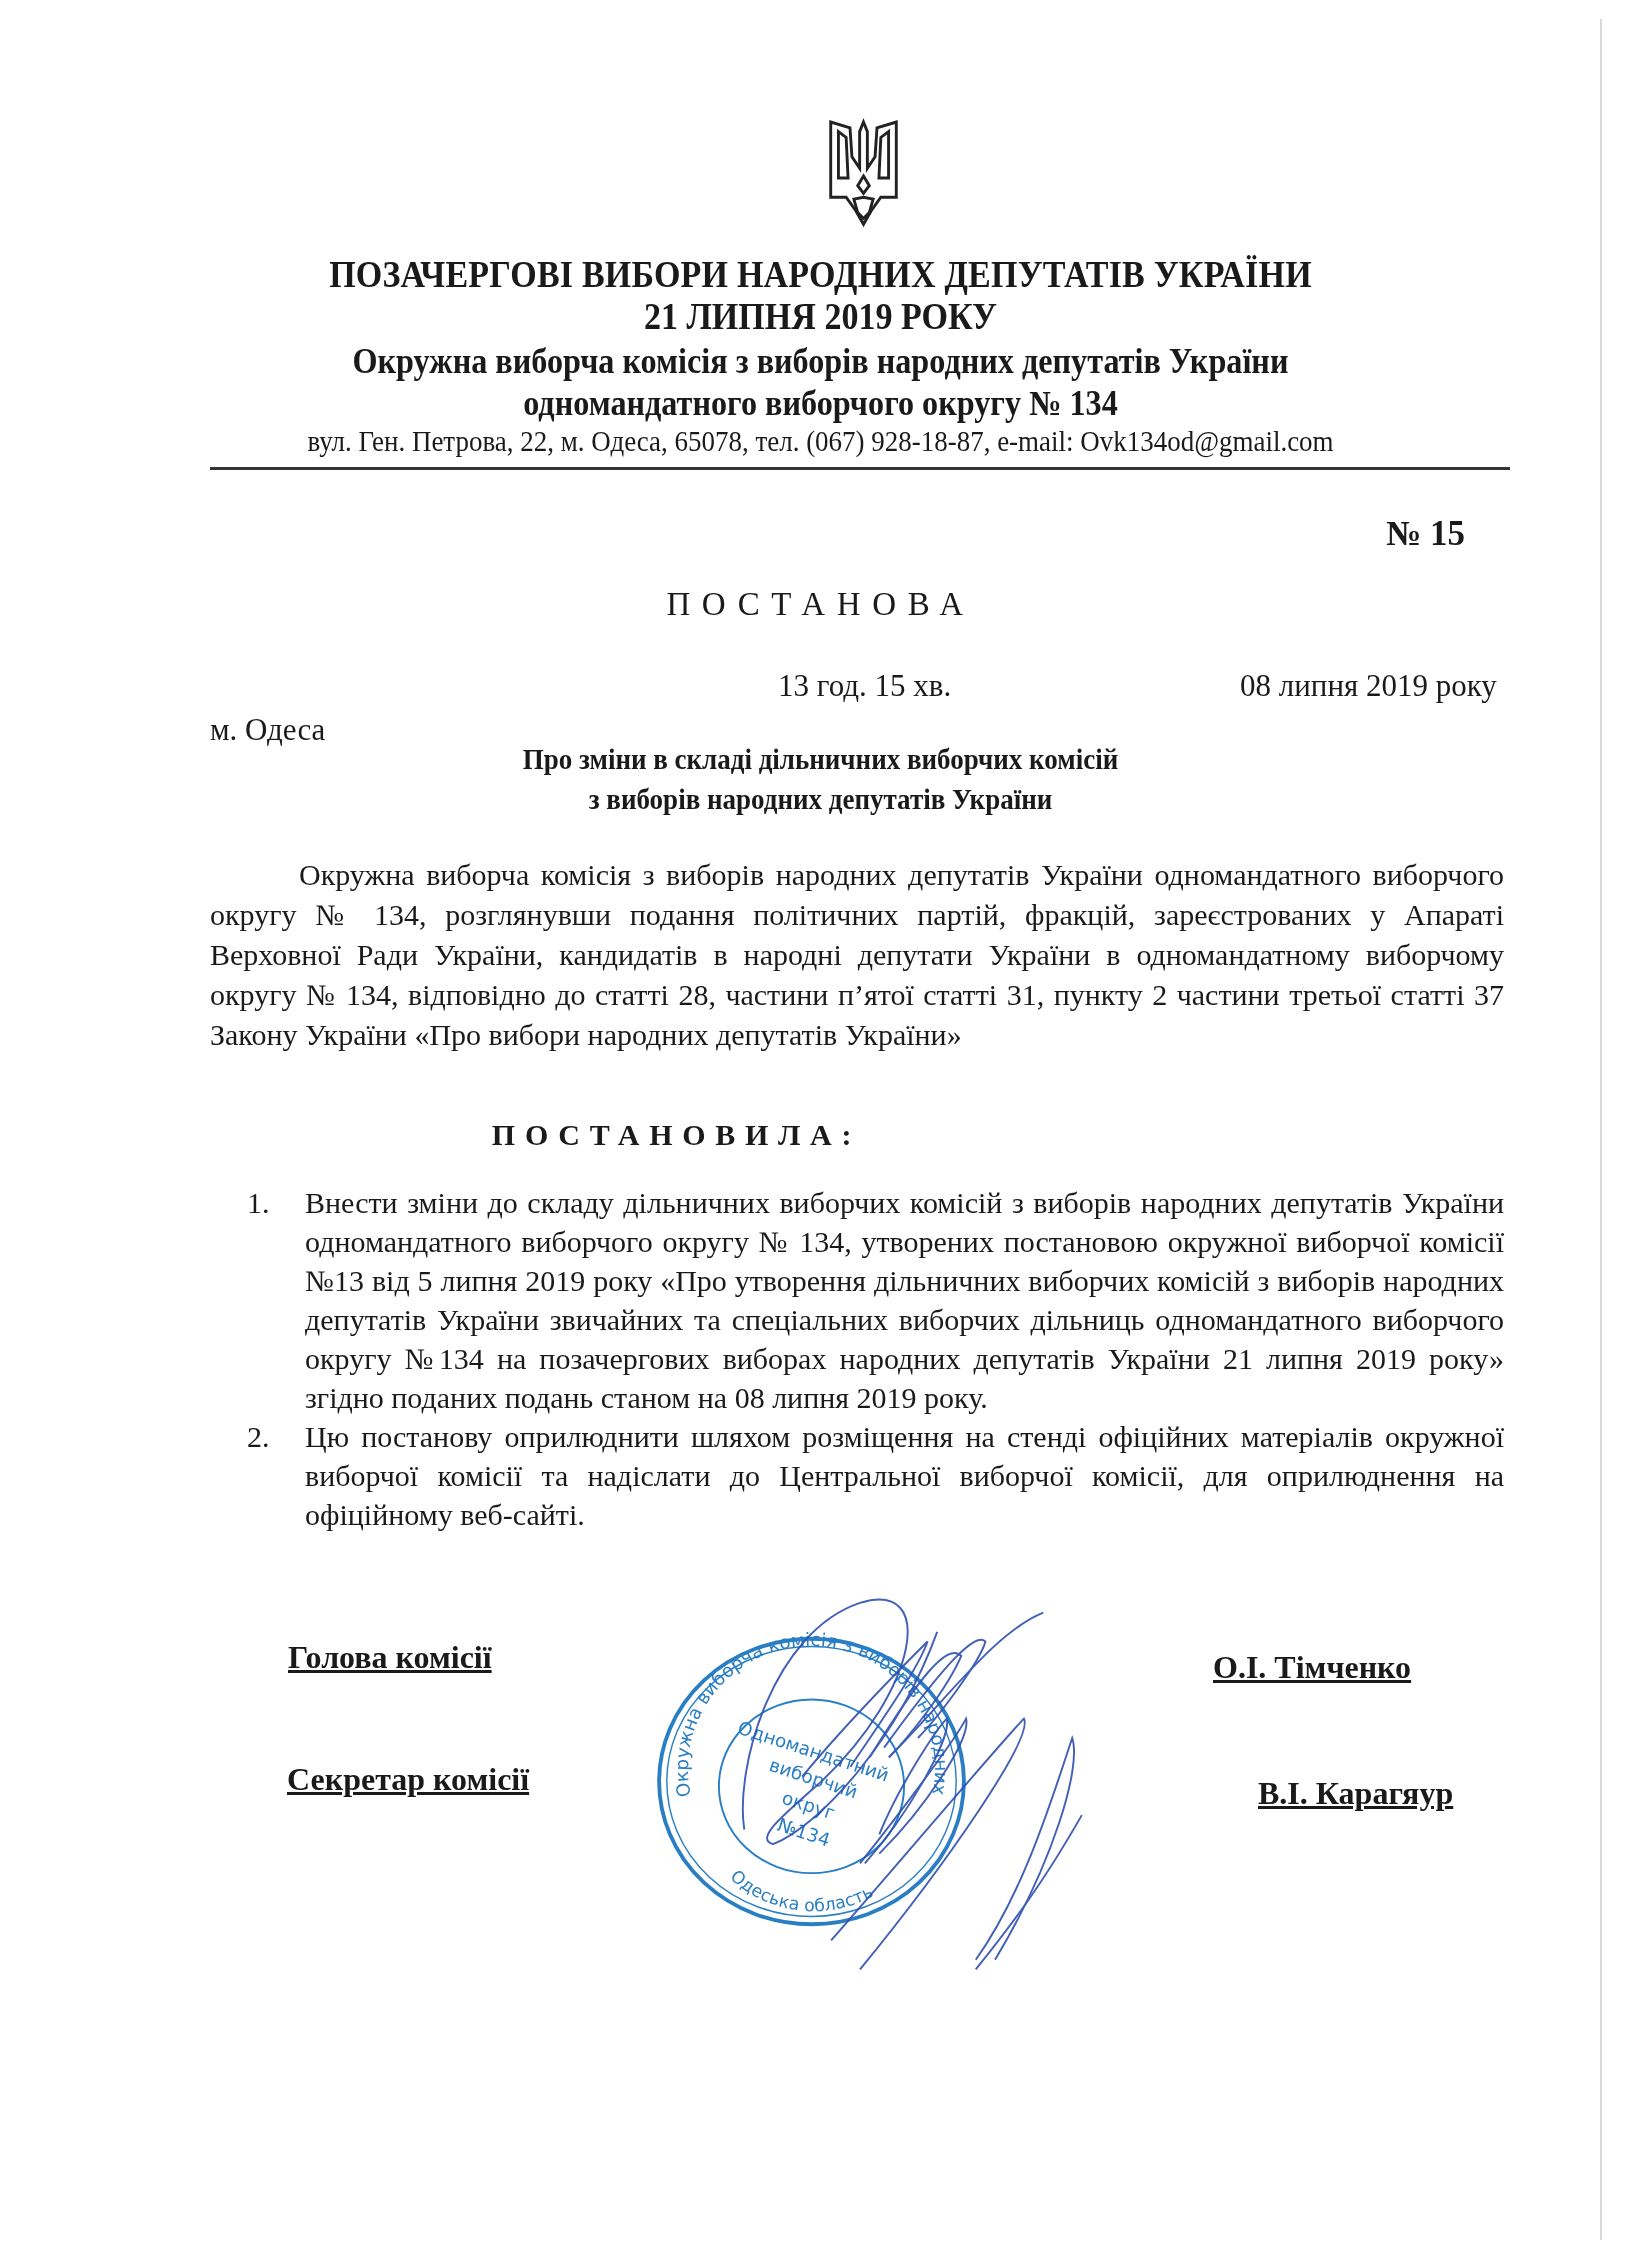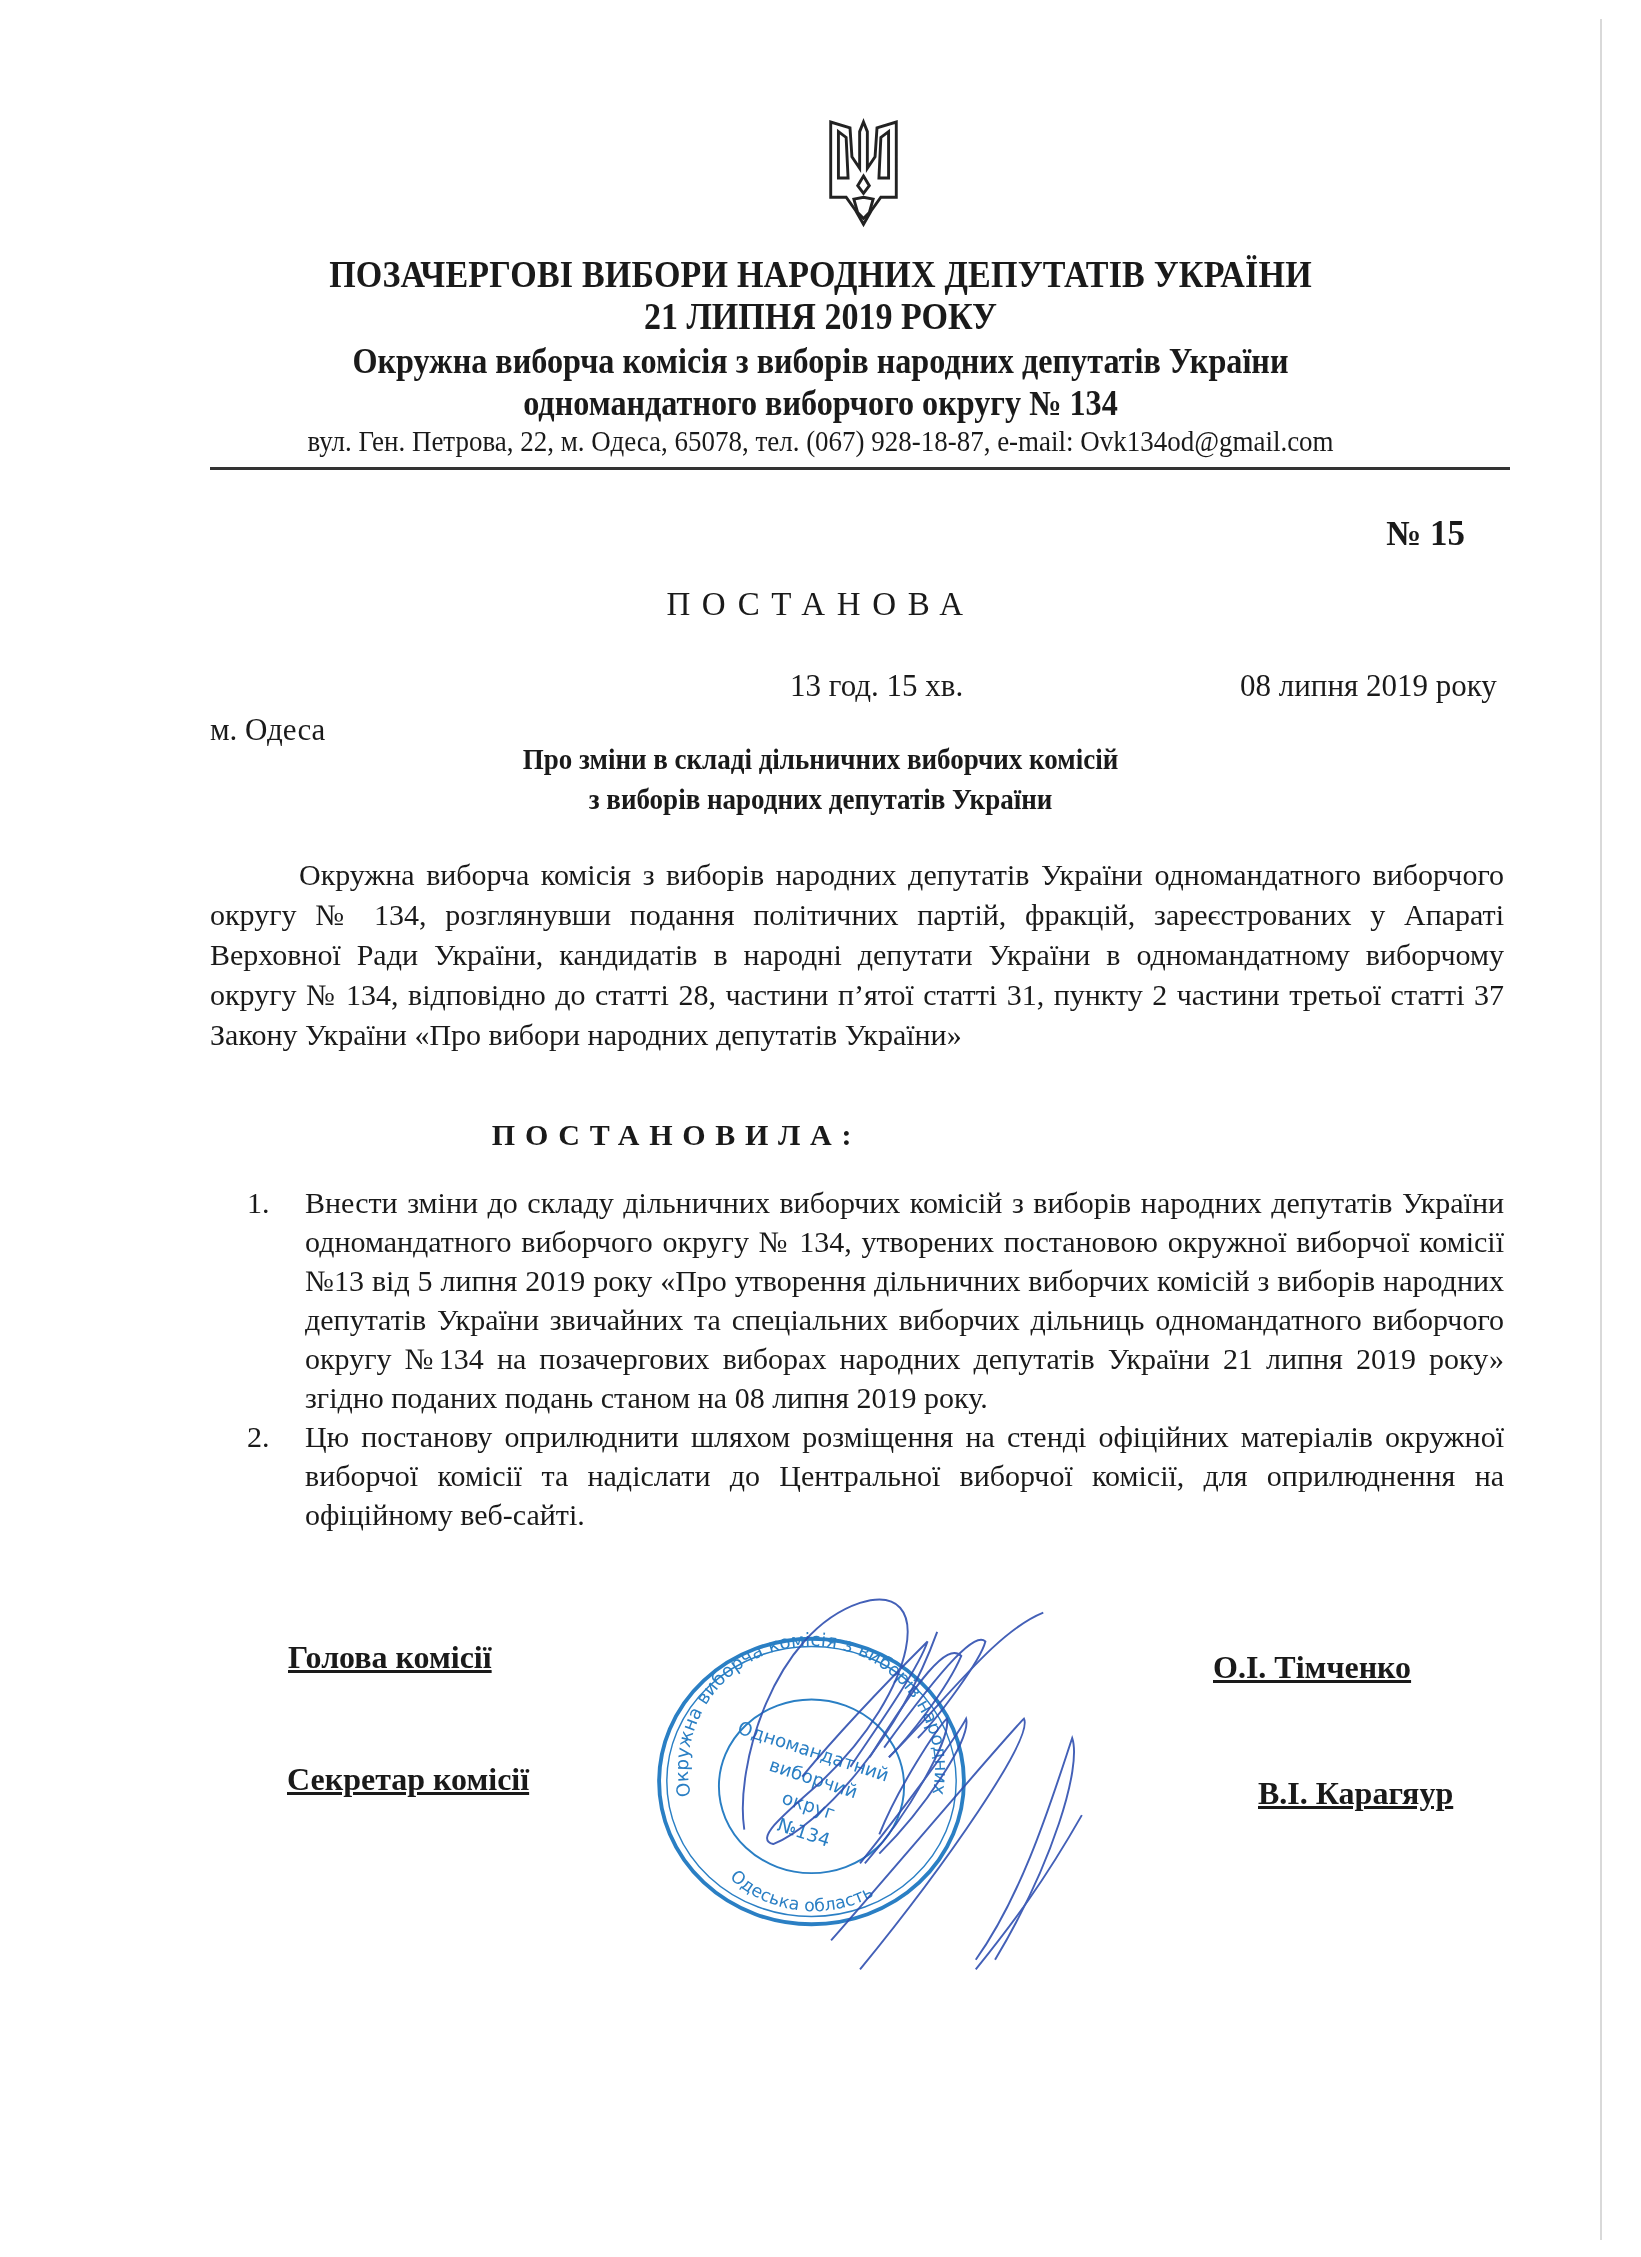--- a/index.html
+++ b/index.html
@@ -46,21 +46,21 @@
 <div class="hdr h2">21 ЛИПНЯ 2019 РОКУ</div>
 <div class="hdr h3">Окружна  виборча комісія з виборів народних депутатів України</div>
 <div class="hdr h4">одномандатного виборчого округу № 134</div>
 <div class="addr">вул. Ген. Петрова, 22, м. Одеса, 65078, тел. (067) 928-18-87, e-mail: Ovk134od@gmail.com</div>
 <div class="rule"></div>
 
 <div class="num">№ 15</div>
 <div class="title">ПОСТАНОВА</div>
 
 <div class="meta" style="left:210px;margin-top:44px;">м. Одеса</div>
-<div class="meta" style="left:778px;margin-left:12px;">13 год. 15 хв.</div>
+<div class="meta" style="left:778px;">13 год. 15 хв.</div>
 <div class="meta" style="left:1240px;font-family:Liberation Serif, serif;">08 липня 2019 року</div>
 
 <div class="subj" style="top:742px;">Про зміни в складі дільничних виборчих комісій</div>
 <div class="subj" style="top:782px;">з виборів народних депутатів України</div>
 
 <div class="para">Окружна виборча комісія з виборів народних депутатів України одномандатного виборчого округу № 134, розглянувши подання політичних партій, фракцій, зареєстрованих у Апараті Верховної Ради України, кандидатів в народні депутати України в одномандатному виборчому округу № 134, відповідно до статті 28, частини п’ятої статті 31, пункту 2 частини третьої статті 37 Закону України «Про вибори народних депутатів України»</div>
 
 <div class="decision">ПОСТАНОВИЛА:</div>
 
 <ol class="list">

